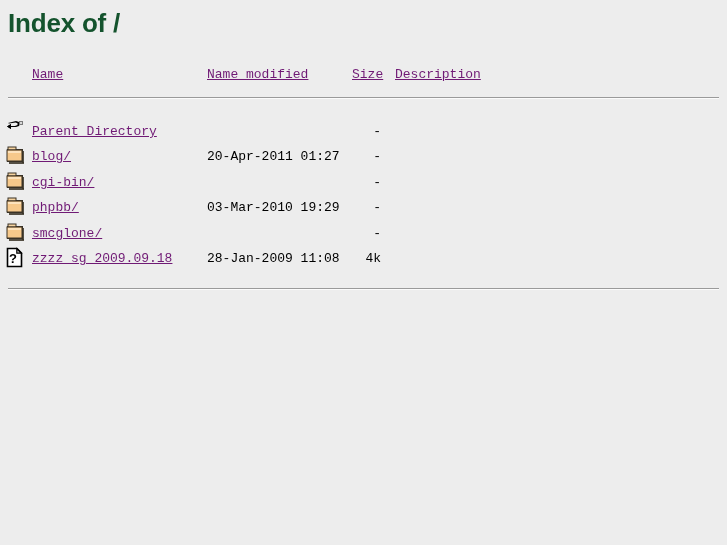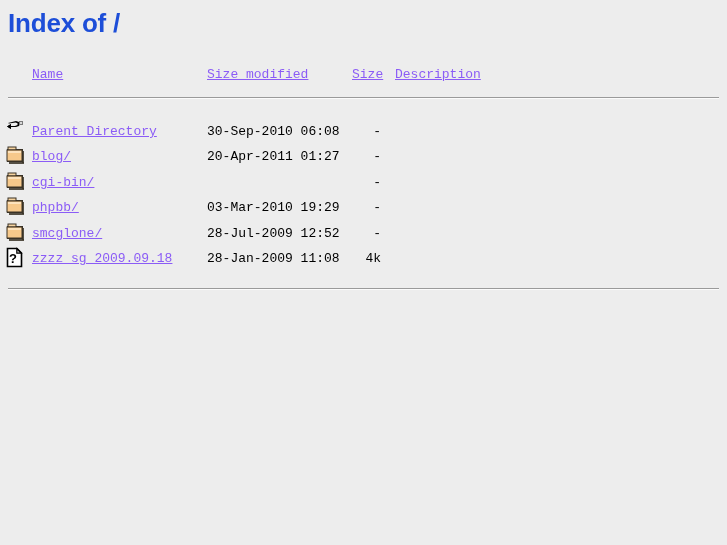--- a/index.html
+++ b/index.html
@@ -21,21 +21,21 @@
   .page-title {
     margin: 0;
     padding: 0;
     position: absolute;
     left: 8px;
     top: 8px;
     font-family: "Liberation Sans", sans-serif;
     font-size: 26px;
     font-weight: bold;
     letter-spacing: -0.2px;
-    color: #1d4ed8;
+    color: #14532d;
     white-space: pre;
   }
 
   
   .rule {
     position: absolute;
     left: 8px;
     width: 711px;
     height: 2px;
     border: 0;
@@ -109,21 +109,21 @@
   .header-row .col-desc {
     top: 0;
   }
   .header-row .col-size {
     left: 352px;
     width: auto;
     text-align: right;
   }
 
   a.link {
-    color: #8b5cf6;
+    color: #701a75;
     text-decoration: underline;
     white-space: pre;
   }
 
   
   .icon {
     display: block;
     width: 20px;
     height: 22px;
   }
@@ -133,38 +133,37 @@
 <body>
 
 <h1 class="page-title">Index of /</h1>
 
 <hr class="rule rule-top">
 
 <div class="listing">
 
   <div class="row header-row" style="top:68px;">
     <a class="link col-name" href="#">Name</a>
-    <a class="link col-date" href="#">Size modified</a>
+    <a class="link col-date" href="#">Name modified</a>
     <a class="link col-size" href="#">Size</a>
     <a class="link col-desc" href="#">Description</a>
   </div>
 
   <div class="row" style="top:120px;">
     <span class="col-icon">
       <span class="icon">
         <svg width="20" height="22" viewBox="0 0 20 22">
           <path d="M3 3 L11 1 L14 2 L15 4 L14 6 L11 7 L6 7 L6 9 L2 6.5 L6 4 L6 6 L10 6 L12.5 5 L12.5 3.3 L10.5 2.4 L4 3.6 Z" fill="#000000"></path>
           <path d="M2 6.5 L6 4 L6 9 Z" fill="#000000"></path>
           <rect x="14" y="1" width="4" height="4" fill="#7a7a7a"></rect>
           <rect x="15" y="2" width="2" height="2" fill="#d8d8d8"></rect>
         </svg>
       </span>
     </span>
     <a class="link col-name" href="#">Parent Directory</a>
-    <span class="col-date">30-Sep-2010 06:08</span>
     <span class="col-size">-</span>
     <span class="col-desc"></span>
   </div>
 
   <div class="row" style="top:145px;">
     <span class="col-icon">
       <span class="icon">
         <svg width="20" height="22" viewBox="0 0 20 22">
           <rect x="2" y="4" width="16" height="13" fill="#3a3226"></rect>
           <rect x="3" y="2" width="8" height="3" fill="#f7d4a0" stroke="#3a3226" stroke-width="1"></rect>
@@ -225,21 +224,20 @@
           <rect x="2" y="4" width="16" height="13" fill="#3a3226"></rect>
           <rect x="3" y="2" width="8" height="3" fill="#f7d4a0" stroke="#3a3226" stroke-width="1"></rect>
           <rect x="2" y="5" width="15" height="11" fill="#f7c98b" stroke="#3a3226" stroke-width="1"></rect>
           <rect x="3" y="6" width="13" height="2" fill="#fde3bd"></rect>
           <rect x="17" y="6" width="2" height="12" fill="#3a3226" opacity="0.85"></rect>
           <rect x="4" y="17" width="15" height="2" fill="#3a3226" opacity="0.85"></rect>
         </svg>
       </span>
     </span>
     <a class="link col-name" href="#">smcglone/</a>
-    <span class="col-date">28-Jul-2009 12:52</span>
     <span class="col-size">-</span>
     <span class="col-desc"></span>
   </div>
 
   <div class="row" style="top:247px;">
     <span class="col-icon">
       <span class="icon">
         <svg width="20" height="22" viewBox="0 0 20 22">
           <path d="M2.5 1.5 L12 1.5 L16.5 6 L16.5 19.5 L2.5 19.5 Z" fill="#ffffff" stroke="#000000" stroke-width="1.6"></path>
           <path d="M11.8 1.8 L11.8 6.2 L16.2 6.2 Z" fill="#c8c8c8" stroke="#000000" stroke-width="1.2"></path>

